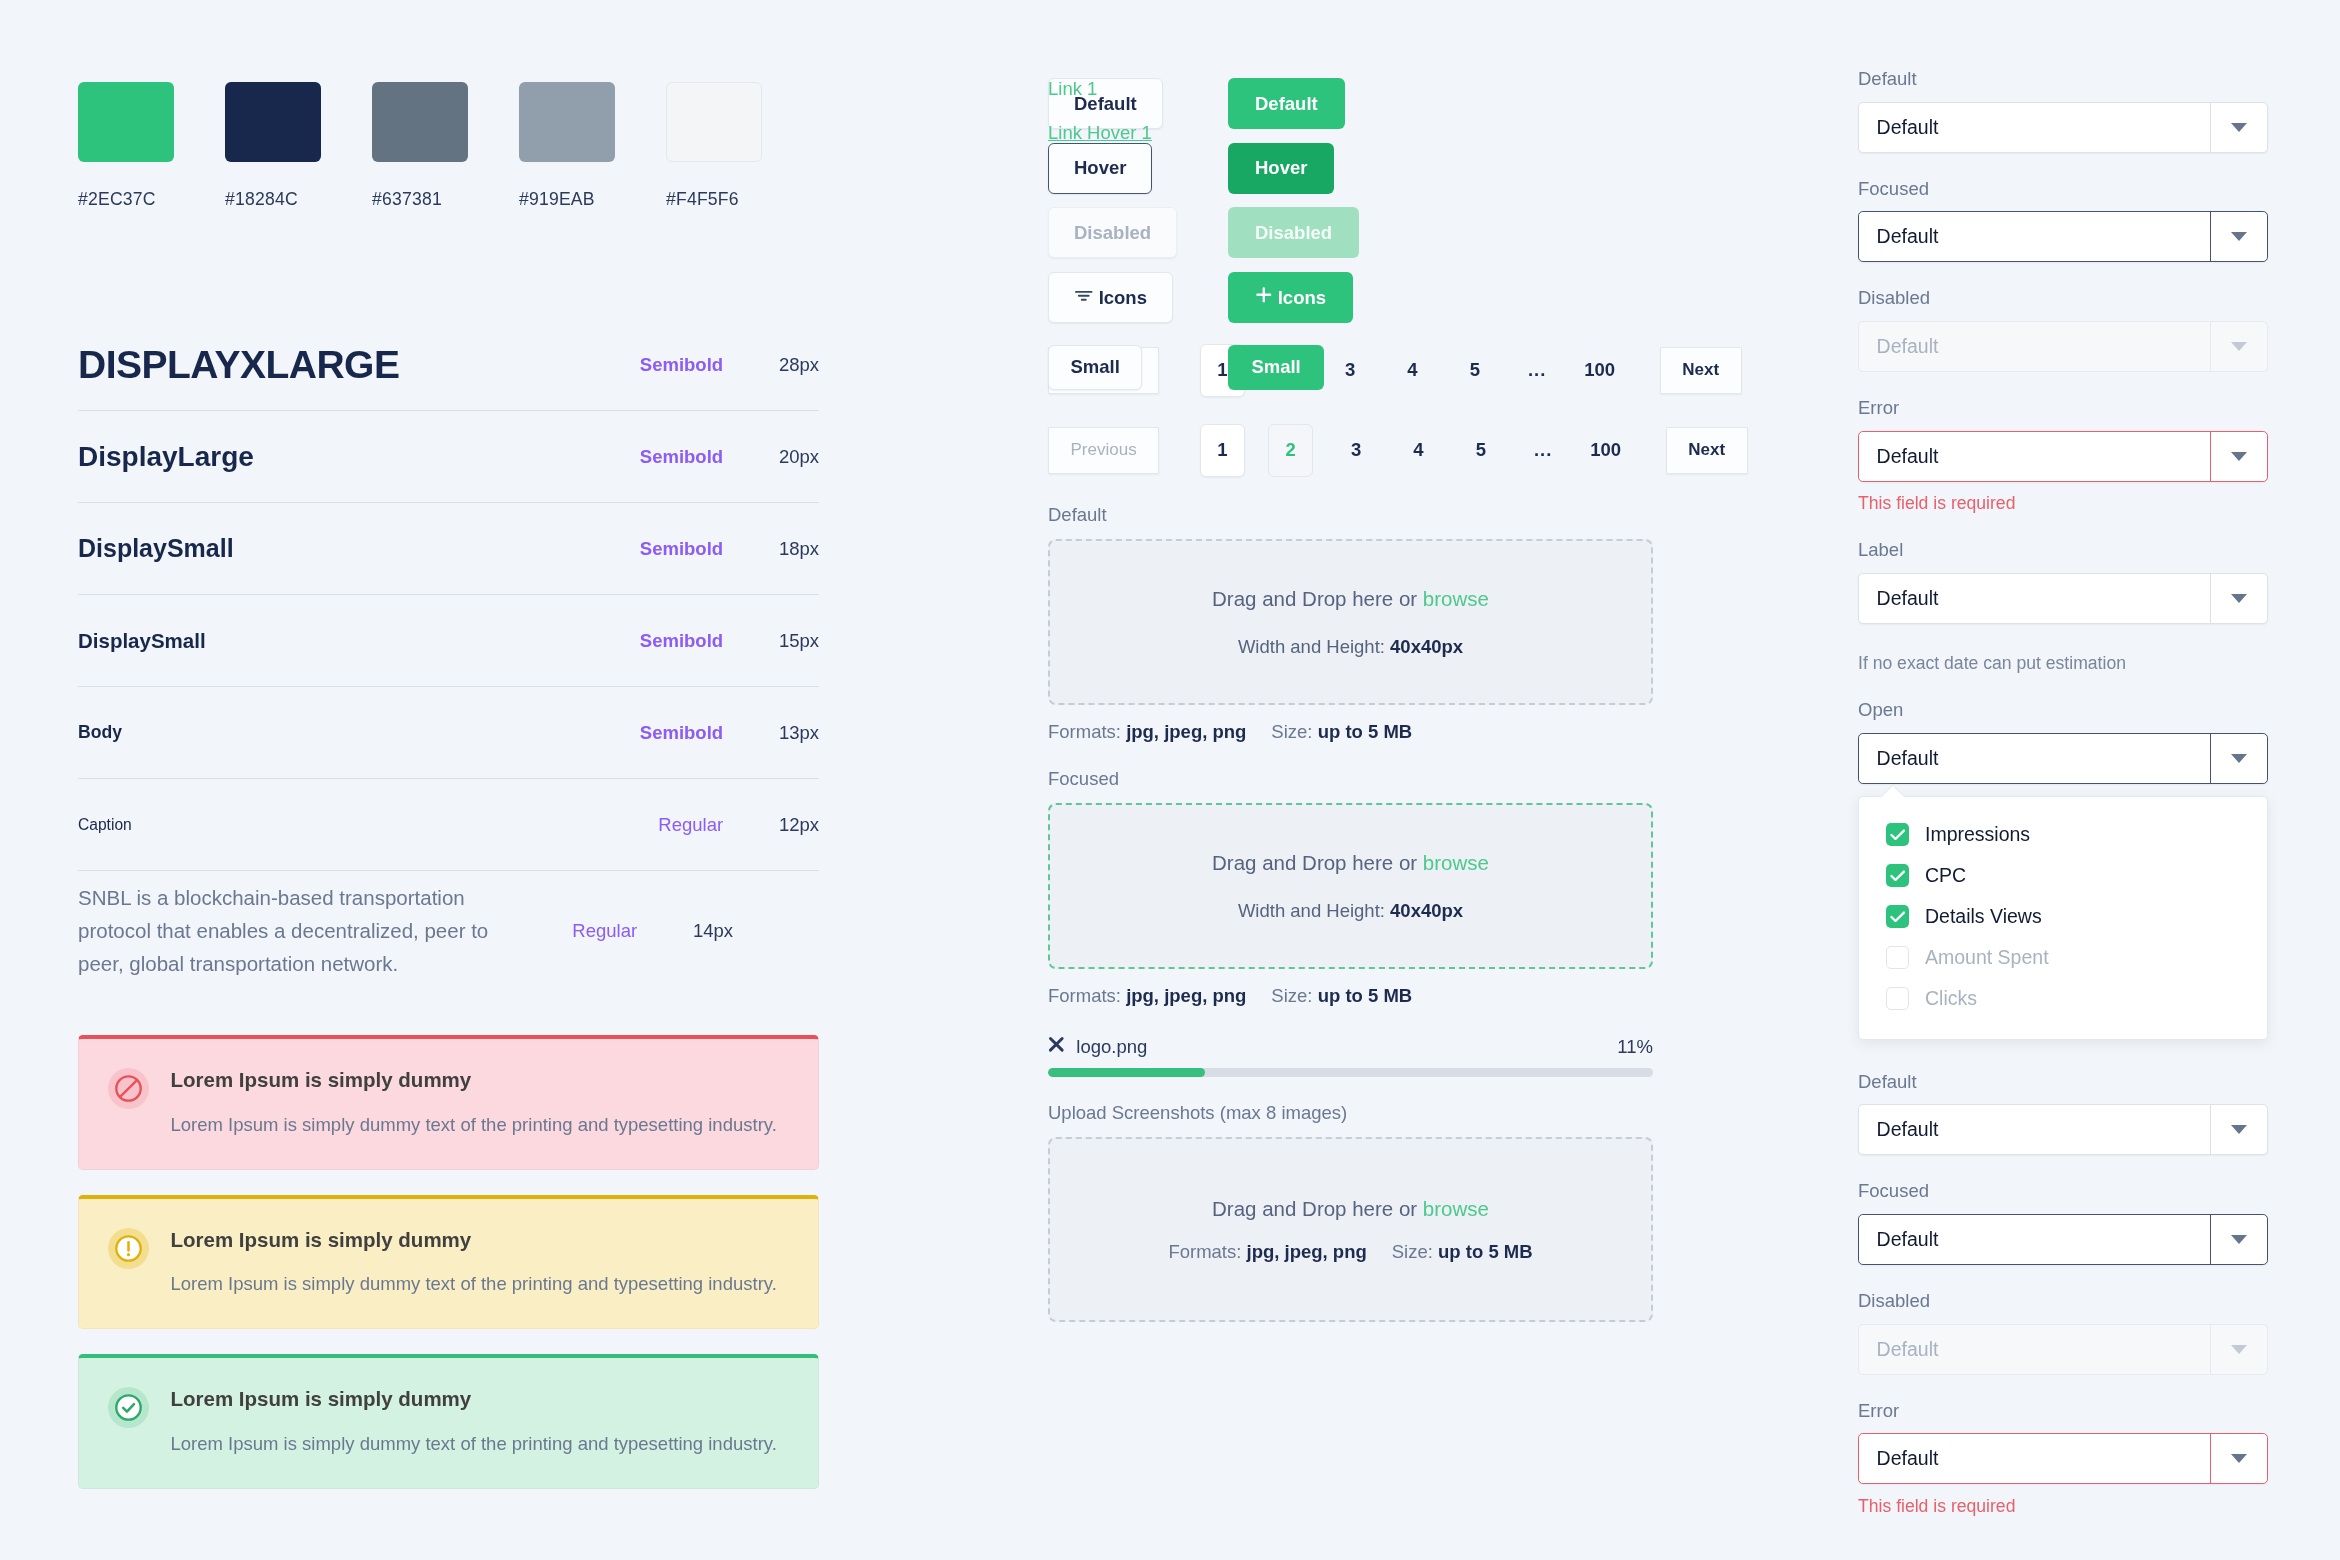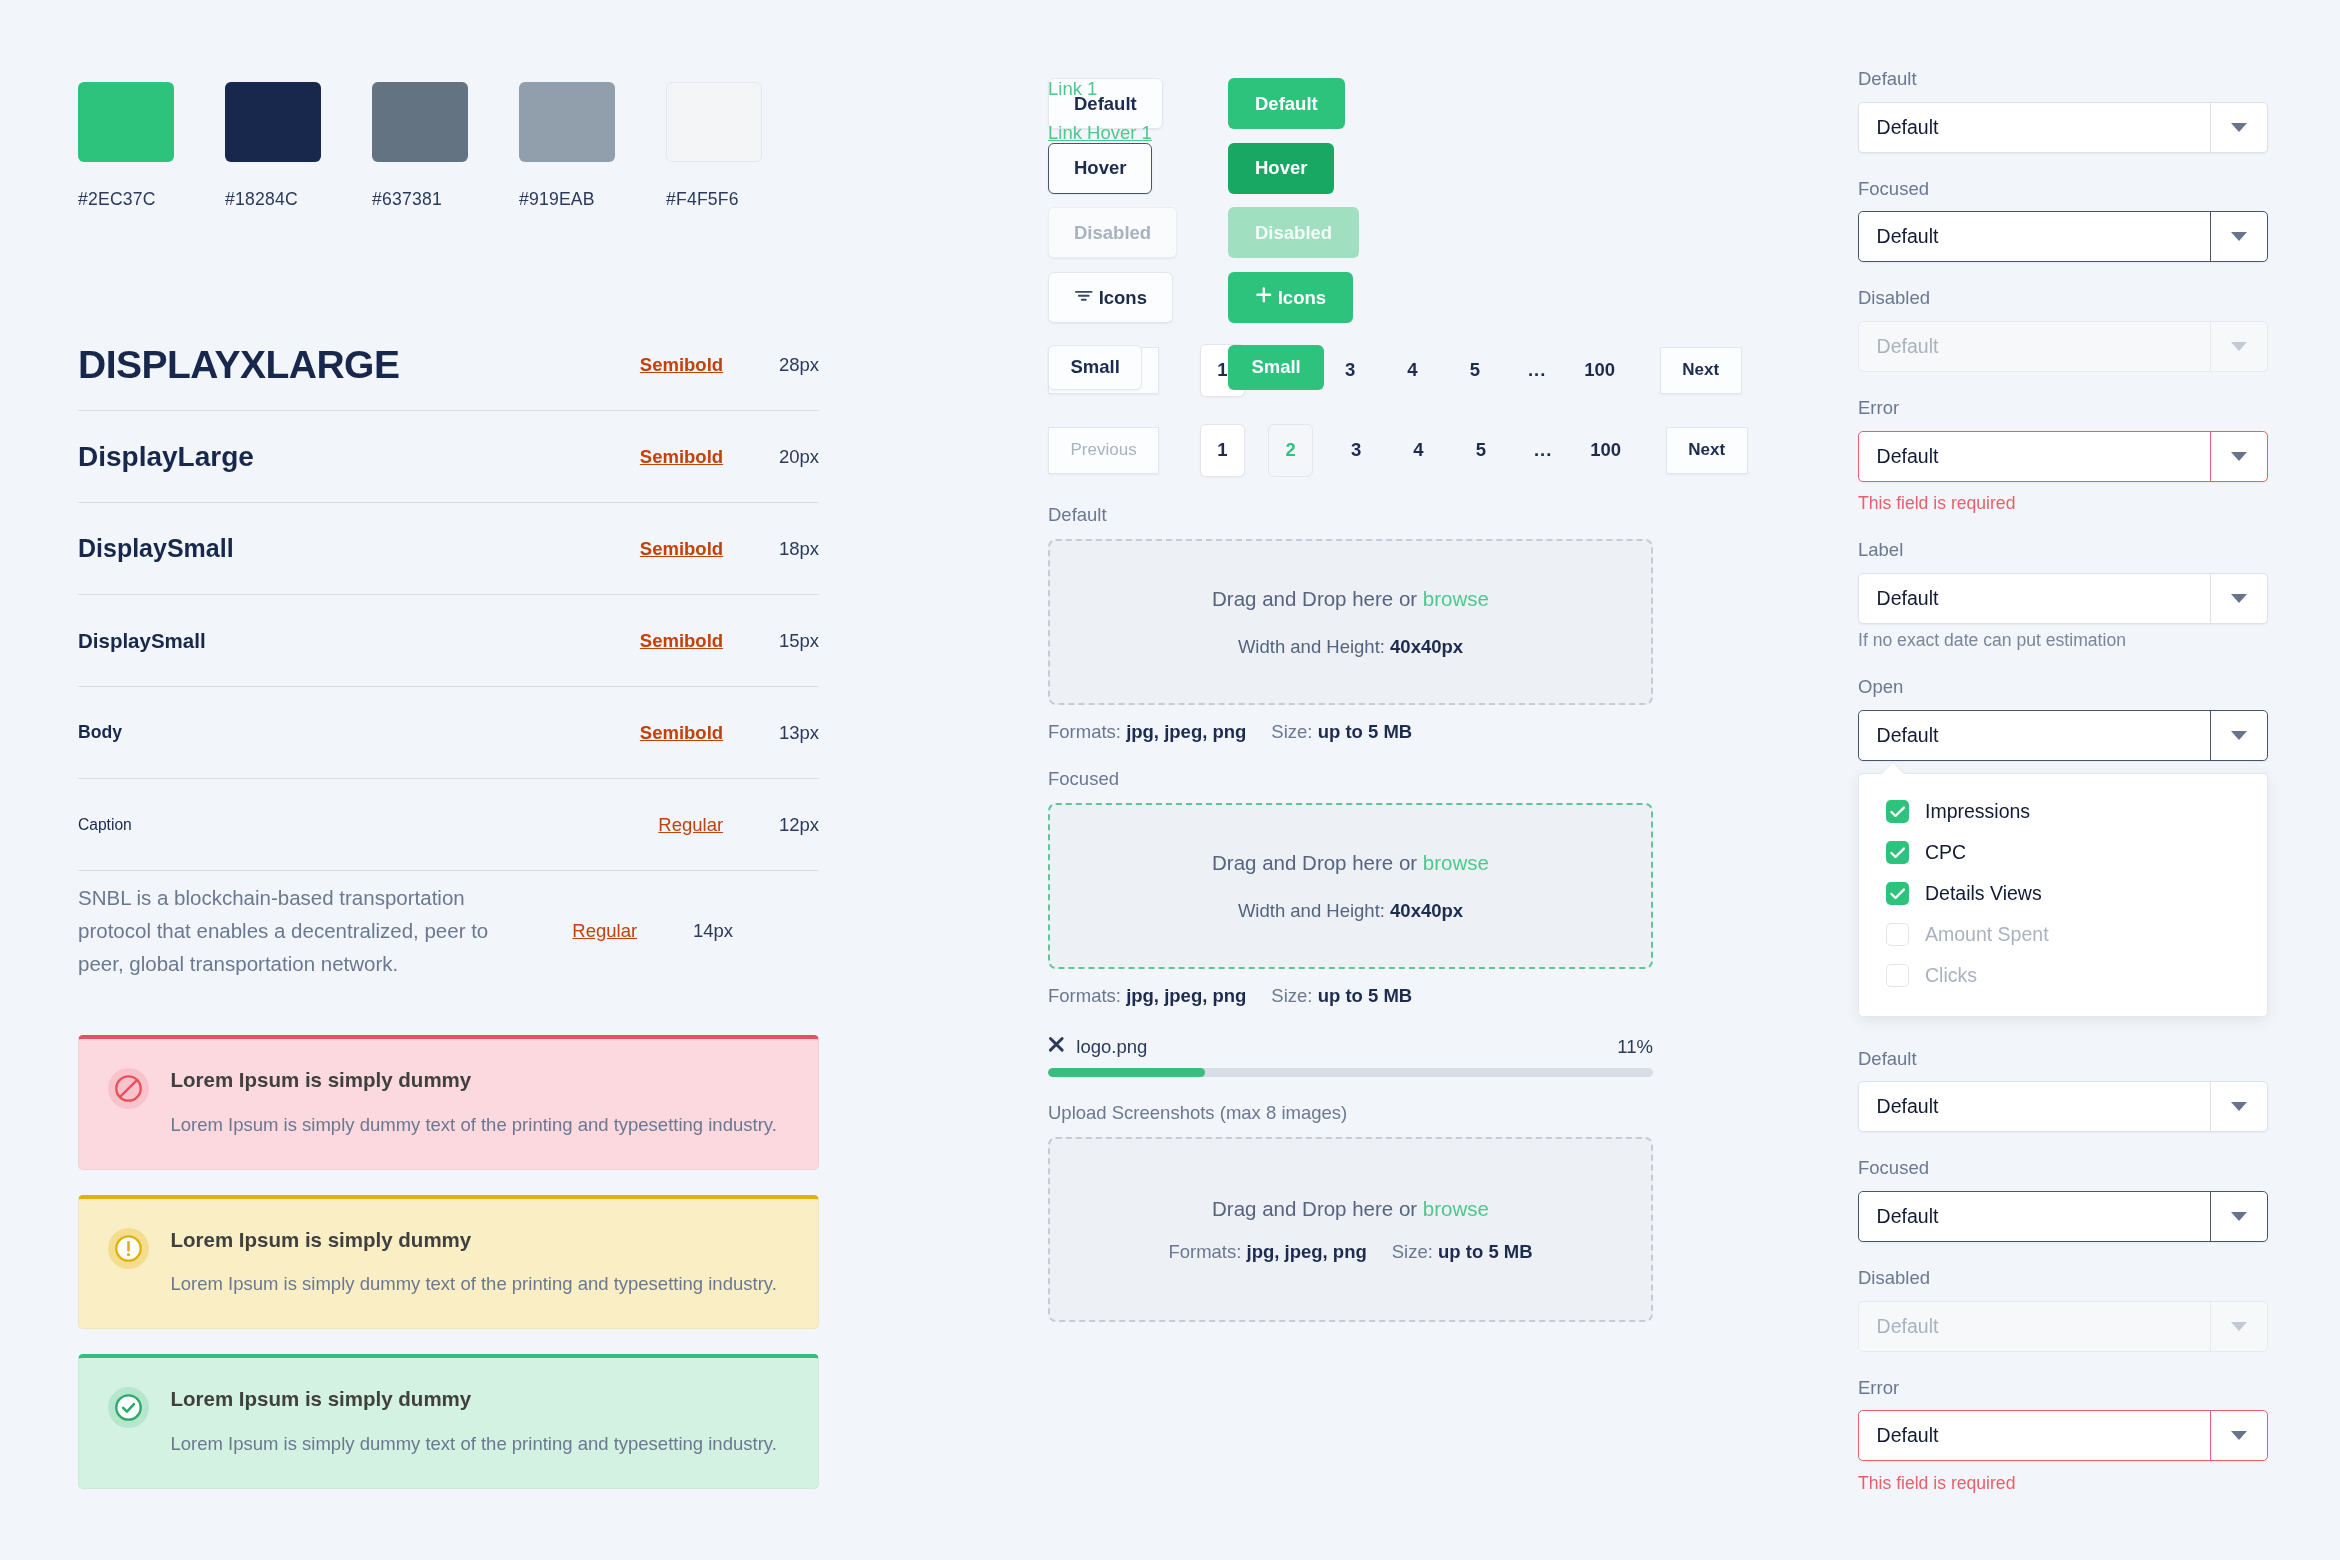--- a/index.html
+++ b/index.html
@@ -31,21 +31,21 @@
   .typescale { margin-top: 109px; width: 741px; }
   .type-row {
     display: flex; align-items: center;
     border-bottom: 1px solid #D9DFE7;
     min-height: 92px; padding: 9.8px 0;
   }
   .type-row:last-child { border-bottom: none; }
   .type-sample { flex: 1 1 auto; color: #18284C; }
   .type-weight {
     width: 146px; text-align: right; font-size: 18.5px;
-    font-weight: 700; color: #c2410c; padding-right: 5.9px; text-decoration: underline;
+    font-weight: 700; color: #8b5cf6; padding-right: 5.9px;
   }
   .type-size {
     width: 90px; text-align: right; font-size: 18.5px; color: #2B3A5C;
   }
   .type-weight.reg { font-weight: 400; }
   .s-xl { font-size: 39px; font-weight: 800; letter-spacing: -0.5px; }
   .s-lg { font-size: 28px; font-weight: 700; }
   .s-sm18 { font-size: 25px; font-weight: 700; }
   .s-sm15 { font-size: 20.5px; font-weight: 700; }
   .s-body { font-size: 17.6px; font-weight: 700; }
@@ -183,21 +183,21 @@
     border-right: 8.8px solid transparent; border-top: 9.8px solid #66748C;
   }
   .select.focused { border-color: #45536F; }
   .select.focused .caret { border-left-color: #45536F; }
   .select.disabled { background: #F6F8FA; border-color: #E6EAF0; box-shadow: none; }
   .select.disabled .val { color: #A9B2C0; }
   .select.disabled .caret { border-left-color: #E6EAF0; }
   .select.disabled .caret-glyph { border-top-color: #C3CAD5; }
   .select.error { border-color: #E8606B; }
   .select.error .caret { border-left-color: #E8606B; }
-  .help-text { margin-top: 6px; font-size: 17.6px; color: #7A8699; }
+  .help-text { margin-top: 29px; font-size: 17.6px; color: #7A8699; }
   .err-text { margin-top: 11.7px; font-size: 17.6px; color: #E8606B; }
 
   
   .dd-panel {
     position: relative; margin-top: 11.7px; background: #fff;
     border: 1px solid #E4E8EE; border-radius: 4.9px;
     box-shadow: 0 3.9px 13.7px rgba(20,30,60,.07); padding: 17.6px 0 19.5px 0;
   }
   .dd-panel:before {
     content: ""; position: absolute; top: -8.8px; left: 25px;

